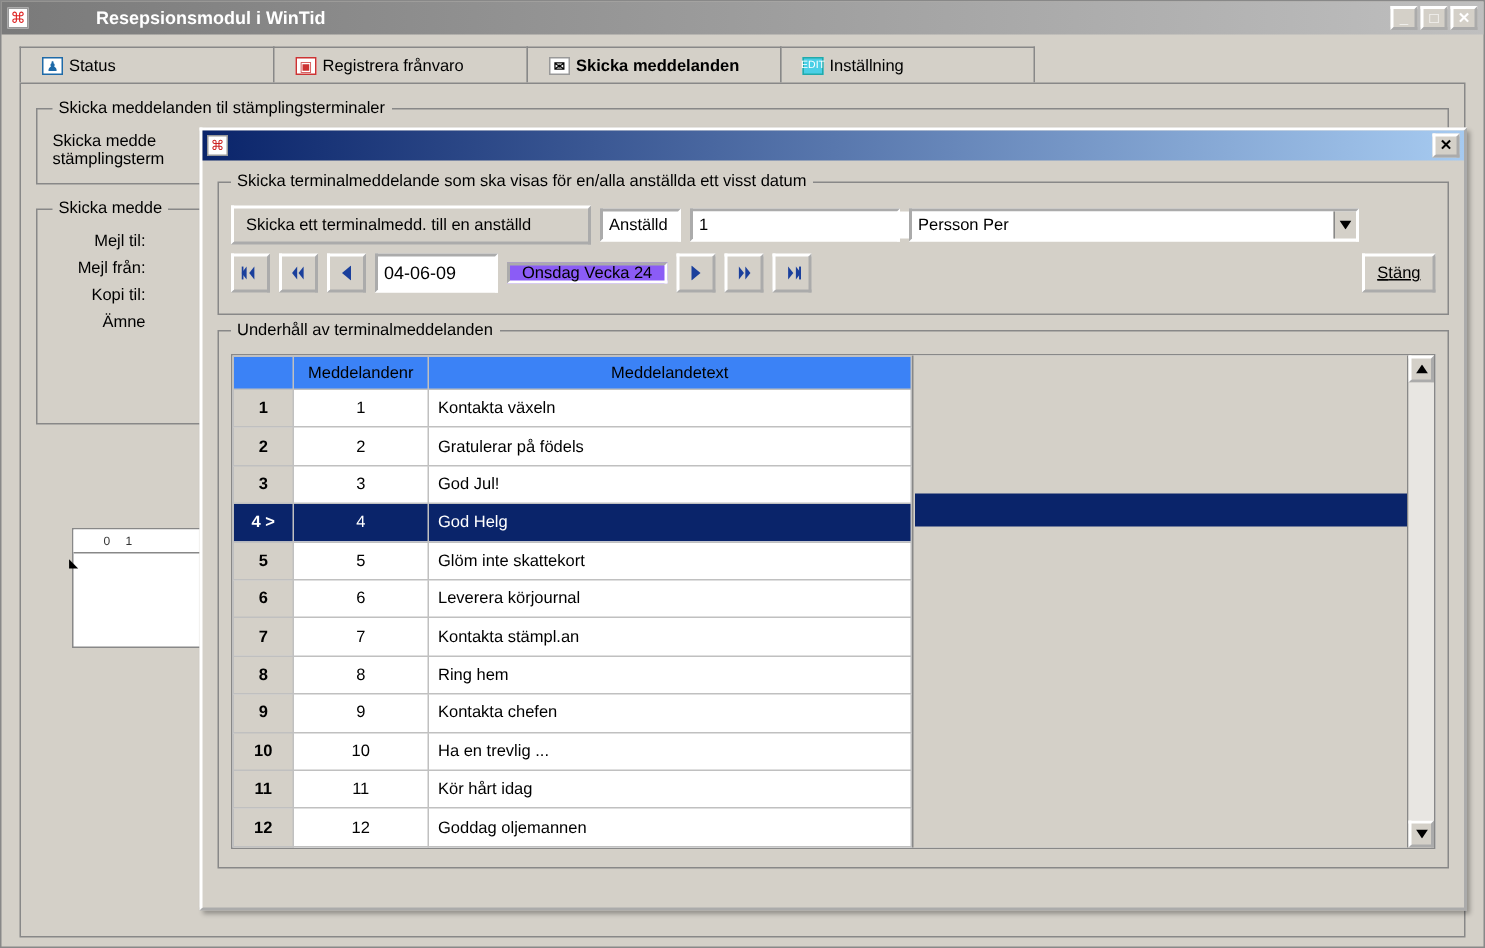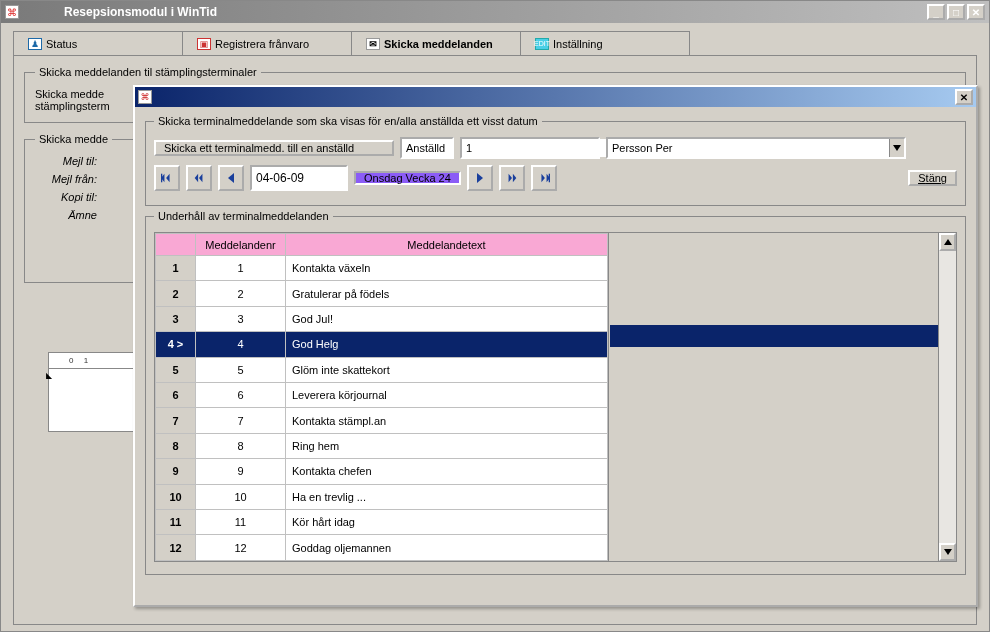--- a/index.html
+++ b/index.html
@@ -19,59 +19,59 @@
 .tab.active { background: #d4d0c8; position:relative; top:0; font-weight:bold; }
 .tab-icon { width:14px; height:12px; margin-right:4px; display:inline-flex; align-items:center; justify-content:center; font-size:9px;}
 .tab .ico-status{border:1px solid #1e6aa8; background:#fff; color:#1e6aa8;}
 .tab .ico-reg{border:1px solid #c33; background:#fff; color:#c33;}
 .tab .ico-send{border:1px solid #999; background:#fff;}
 .tab .ico-settings{background:#4acfe6; color:#fff; border:1px solid #2aa; font-size:7px; padding:0 1px;}
 
 .main-content { position: absolute; top: 54px; left: 12px; right:12px; bottom:6px; border:1px solid #888; background:#d4d0c8; padding:10px;}
 fieldset.bg { border:1px solid #888; padding:10px; margin-bottom:10px; }
 fieldset.bg legend { font-size:11px; padding:0 4px; background:#d4d0c8;}
-.fieldrow { display:flex; align-items:center; margin-bottom:6px;font-style:italic;}
+.fieldrow { display:flex; align-items:center; margin-bottom:6px;}
 .fieldrow label { width:62px; text-align:right; margin-right:6px;}
 
 .ruler-area { position:absolute; left:34px; top:296px; width:100px; height:80px; border:1px solid #888; background:#fff;}
 .ruler { height:16px; border-bottom:1px solid #888; background:#fff; display:flex; align-items:center; font-size:8px; color:#333; padding-left:20px; letter-spacing:4px;}
 .ruler-body { padding:4px; font-size:10px; color:#333;}
 .tri-mark{position:absolute; left:-3px; top:18px; font-size:8px; color:#000;}
 
 
 .dialog { position:absolute; top:85px; left:133px; width:845px; height:522px; background:#d4d0c8; border:2px outset #fff; box-shadow: 2px 2px 3px rgba(0,0,0,0.3);}
 .dialog-titlebar { height:20px; background: linear-gradient(to right, #0a246a, #a6caf0); display:flex; align-items:center; padding:0 3px;}
 .dialog-titlebar .app-icon { width:14px; height:14px; margin-right:4px; background:#fff; border:1px solid #999; display:inline-flex; align-items:center; justify-content:center; font-size:9px; color:#c22;}
 .dialog-titlebar .spacer{flex:1;}
 .dialog-close{ width:18px; height:16px; background:#d4d0c8; border:2px outset #fff; display:flex; align-items:center; justify-content:center; font-weight:bold; font-size:10px; cursor:pointer;}
 .dialog-body { padding:8px 10px;}
 
 fieldset.group { border:1px solid #888; padding:10px 8px 8px; margin-bottom:4px; position:relative;}
 fieldset.group legend { padding:0 4px; background:#d4d0c8;}
 
 .row1, .row2 { display:flex; align-items:center; gap:6px; margin-bottom:6px;}
-.btn { background:#d4d0c8; border:2px outset #fff; padding:4px 8px; height:16px; display:flex; align-items:center; cursor:pointer;}
+.btn { background:#d4d0c8; border:2px outset #fff; padding:4px 8px; height:26px; display:flex; align-items:center; cursor:pointer;}
 .combo-label { border:2px inset #fff; background:#fff; padding:3px 4px; height:22px; display:flex; align-items:center;}
 .combo-wrap { display:flex; align-items:stretch; border:2px inset #fff; background:#fff; height:22px;}
 .combo-wrap input { border:none; outline:none; padding:0 4px; font-size:11px; height:100%;}
 .combo-arrow { width:16px; background:#d4d0c8; border-left:1px solid #888; display:flex; align-items:center; justify-content:center; cursor:pointer;}
 .combo-arrow svg{width:8px;height:6px;}
 
 .navbtn { width:26px; height:26px; background:#d4d0c8; border:2px outset #fff; display:flex; align-items:center; justify-content:center; cursor:pointer;}
 .navbtn svg { width:12px; height:10px; }
-.date-input { border:2px inset #fff; background:#fff; width:98px; height:26px; padding:0 4px; font-size:12px; text-align: left;}
+.date-input { border:2px inset #fff; background:#fff; width:82px; height:26px; padding:0 4px; font-size:12px; text-align: left;}
 .date-label-box { border:2px inset #fff; background:#8b5cf6; height:14px; padding:0 8px; display:flex; align-items:center;}
 .close-btn { margin-left:auto; text-decoration: underline;}
 .close-btn span::first-letter{text-decoration:underline;}
 
 
 .table-area { border:1px solid #888; background:#fff; height:330px; display:flex; position:relative;}
 .grid { border-collapse:collapse; }
 .grid th, .grid td { border:1px solid #c0c0c0; padding:0 6px; height:22px; font-size:11px; text-align:left; background:#fff;}
-.grid th { background:#f9a8d4; font-weight:normal; text-align:center;}
+.grid th { background:#3b82f6; font-weight:normal; text-align:center;}
 .grid td.rowhead { background:#d4d0c8; text-align:center; font-weight:bold; width:40px;}
 .grid td.nr { text-align:center; width:90px;}
 .grid td.txt { width:322px;}
 .grid tr.selected td.rowhead{ background:#0a246a; color:#fff;}
 .grid tr.selected td.nr, .grid tr.selected td.txt{ background:#0a246a; color:#fff;}
 .selected-strip{position:absolute; left:455px; right:18px; top:92px; height:22px; background:#0a246a;}
 .right-fill{flex:1; background:#d4d0c8; border-left:1px solid #888;}
 .vscroll{ width:18px; background:#d4d0c8; border-left:1px solid #888; display:flex; flex-direction:column;}
 .scroll-btn{height:18px; background:#d4d0c8; border:2px outset #fff; display:flex; align-items:center; justify-content:center; cursor:pointer;}
 .scroll-track{flex:1; background:#e8e6e2;}

